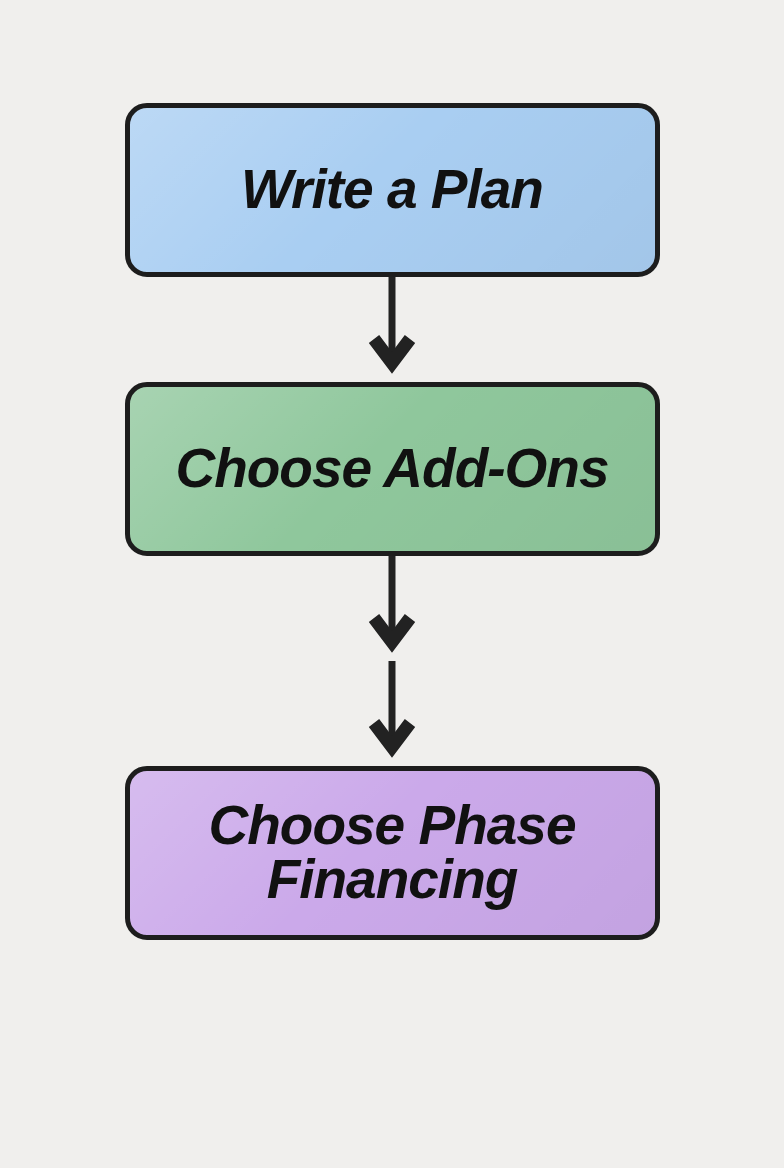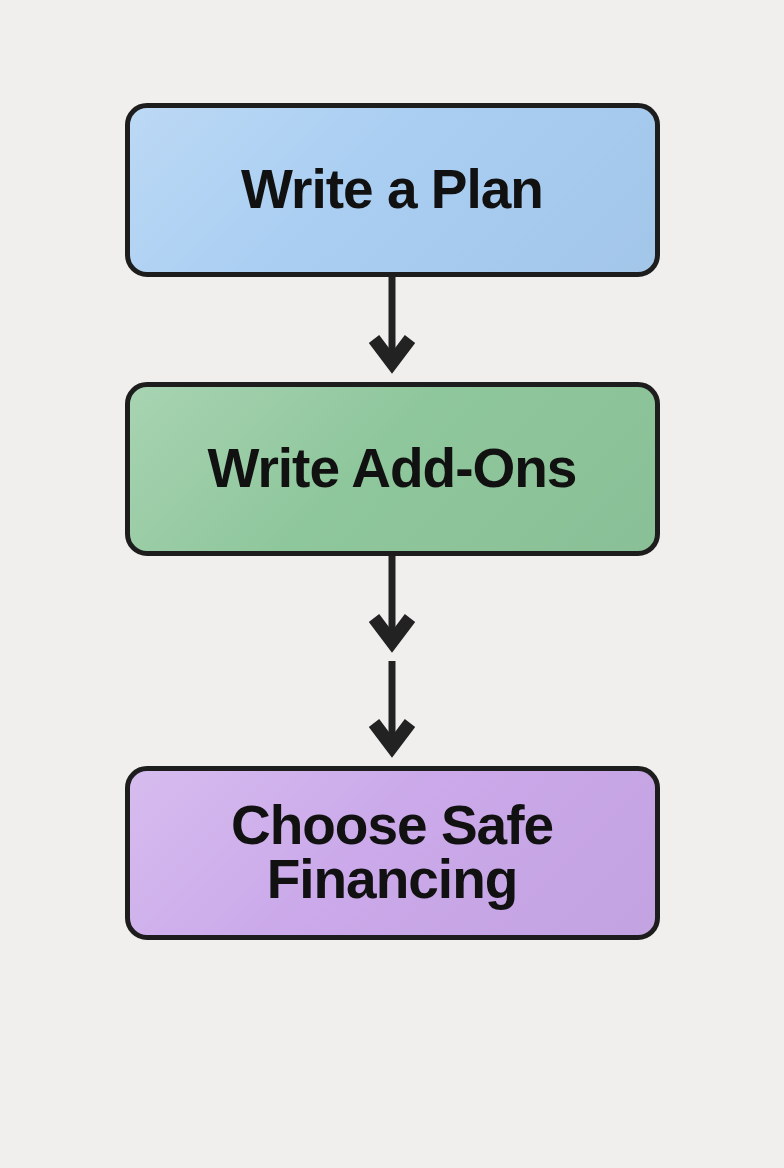--- a/index.html
+++ b/index.html
@@ -29,20 +29,21 @@
     box-sizing: border-box;
     border: 5px solid #1D1D1D;
     border-radius: 22px;
     display: flex;
     align-items: center;
     justify-content: center;
     text-align: center;
     flex: 0 0 auto;
     
     background-image: linear-gradient(135deg, rgba(255,255,255,0.22) 0%, rgba(255,255,255,0.0) 45%, rgba(0,0,0,0.04) 100%);
+    font-style: italic;
   }
   .node-label {
     font-size: 55px;
     font-weight: bold;
     color: #111111;
     letter-spacing: -1px;
     line-height: 0.98;
     padding: 0 30px;
   }
   .arrow {
@@ -71,31 +72,31 @@
   <div class="node" style="background-color: rgb(169, 206, 242);">
     <div class="node-label">Write a Plan</div>
   </div>
 
   <svg class="arrow" viewBox="0 0 48 105" xmlns="http://www.w3.org/2000/svg">
     <line class="shaft" x1="24" y1="0" x2="24" y2="76"></line>
     <path class="head" d="M6 62 L24 86 L42 62"></path>
   </svg>
 
   <div class="node" style="background-color: rgb(143, 199, 156);">
-    <div class="node-label">Write Add-Ons</div>
+    <div class="node-label">Choose Add-Ons</div>
   </div>
 
   <svg class="arrow" viewBox="0 0 48 105" xmlns="http://www.w3.org/2000/svg">
     <line class="shaft" x1="24" y1="0" x2="24" y2="76"></line>
     <path class="head" d="M6 62 L24 86 L42 62"></path>
   </svg>
 
 
   <svg class="arrow" viewBox="0 0 48 105" xmlns="http://www.w3.org/2000/svg">
     <line class="shaft" x1="24" y1="0" x2="24" y2="76"></line>
     <path class="head" d="M6 62 L24 86 L42 62"></path>
   </svg>
 
   <div class="node" style="background-color: rgb(203, 169, 234);">
-    <div class="node-label">Choose Safe Financing</div>
+    <div class="node-label">Choose Phase Financing</div>
   </div>
 
 </div>
 
 </body></html>

